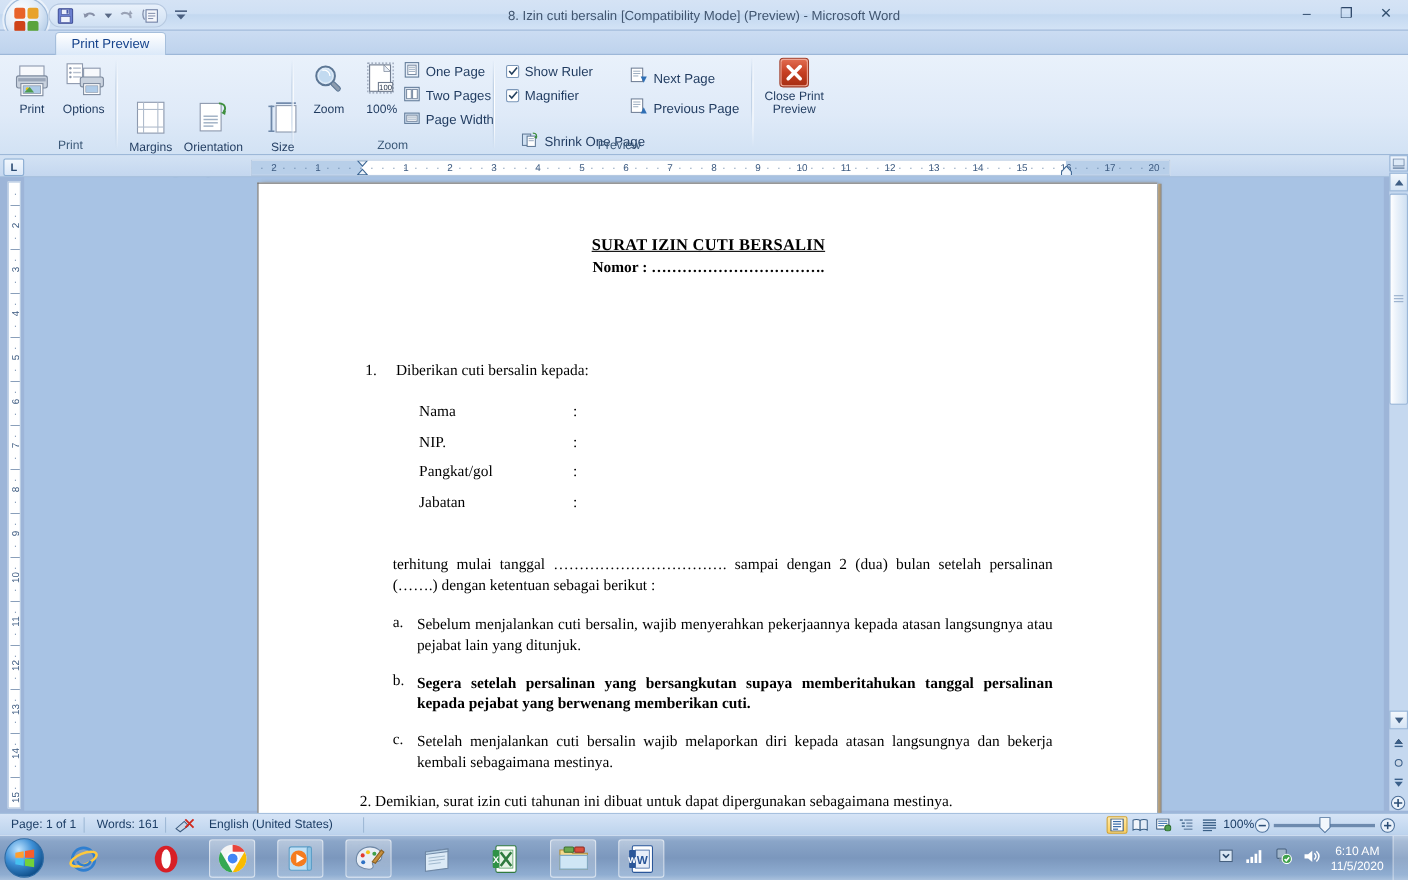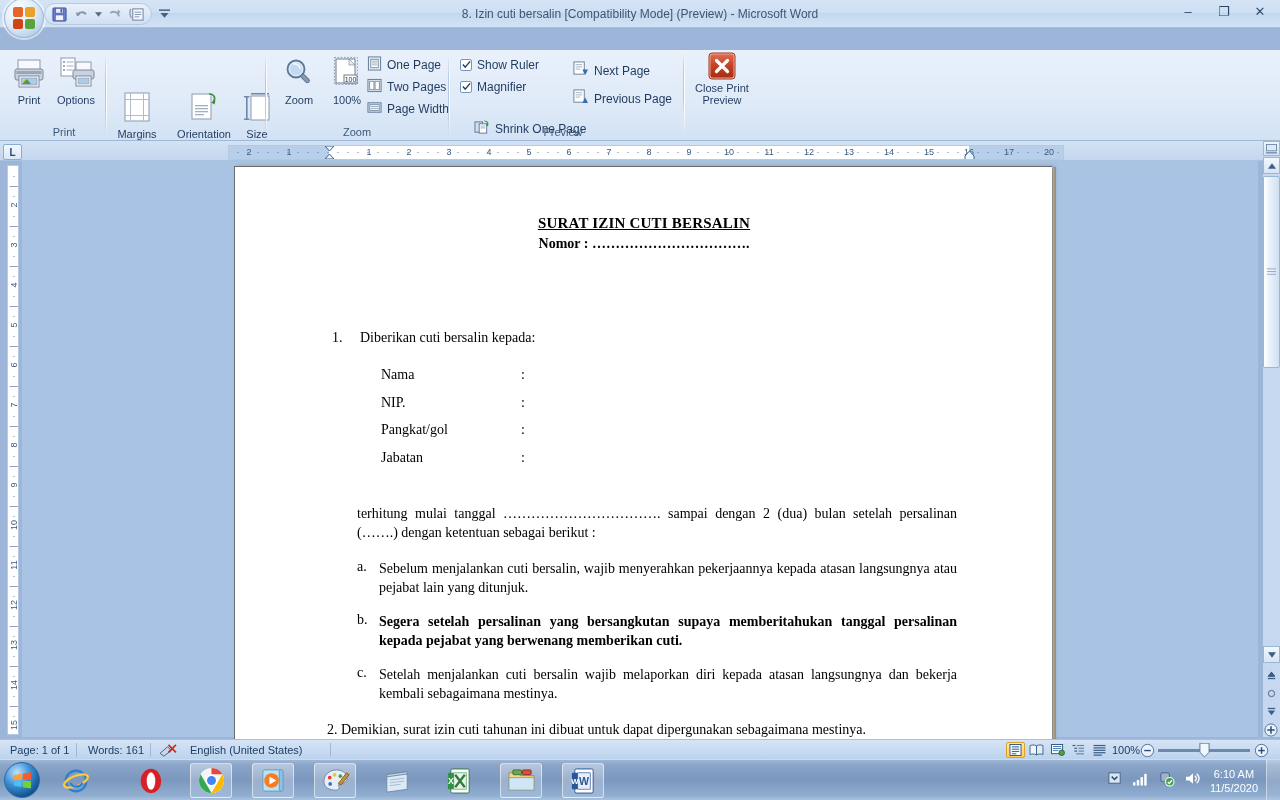--- a/index.html
+++ b/index.html
@@ -274,20 +274,23 @@
         </svg>
     </div>
 
     <div class="winbtns">
       <div class="winbtn">–</div>
       <div class="winbtn">❐</div>
       <div class="winbtn close">✕</div>
     </div>
   </div>
 
+  <div class="tabstrip">
+    <div class="tab">Print Preview</div>
+  </div>
 
   <div class="ribbon">
 
     <div class="rgroup" style="left:0px; width:128px;">
       <div class="rbody">
         <div class="bigbtn" style="left:2px;">
           <span class="ico">
             <svg width="34" height="32" viewBox="0 0 34 32">
               <rect x="6" y="3" width="22" height="10" fill="#f7f9fc" stroke="#8d99ae"></rect>
               <rect x="3" y="12" width="28" height="11" rx="2" fill="#c9d2de" stroke="#7d8a9e"></rect>
@@ -331,21 +334,21 @@
               <rect x="5" y="3" width="24" height="28" fill="#ffffff" stroke="#8d99ae"></rect>
               <rect x="5" y="9" width="24" height="1" fill="#b0bccc"></rect>
               <rect x="5" y="25" width="24" height="1" fill="#b0bccc"></rect>
               <rect x="10" y="3" width="1" height="28" fill="#b0bccc"></rect>
               <rect x="23" y="3" width="1" height="28" fill="#b0bccc"></rect>
             </svg>
           </span>
           <span class="lbl">Margins</span>
           <span class="dncaret"></span>
         </div>
-        <div class="bigbtn" style="left:60px; width:72px;">
+        <div class="bigbtn" style="left:50px; width:72px;">
           <span class="ico">
             <svg width="34" height="34" viewBox="0 0 34 34">
               <rect x="5" y="4" width="19" height="25" fill="#ffffff" stroke="#8d99ae"></rect>
               <rect x="8" y="15" width="13" height="1.3" fill="#9fb0c4"></rect>
               <rect x="8" y="18" width="13" height="1.3" fill="#9fb0c4"></rect>
               <rect x="8" y="21" width="13" height="1.3" fill="#9fb0c4"></rect>
               <rect x="8" y="24" width="9" height="1.3" fill="#9fb0c4"></rect>
               <path d="M22 4 C28 4, 29 9, 26 12" stroke="#3e8f3e" stroke-width="1.6" fill="none"></path>
               <path d="M24 12.6 L28.5 10.5 L27.6 14.6 Z" fill="#3e8f3e"></path>
             </svg>

